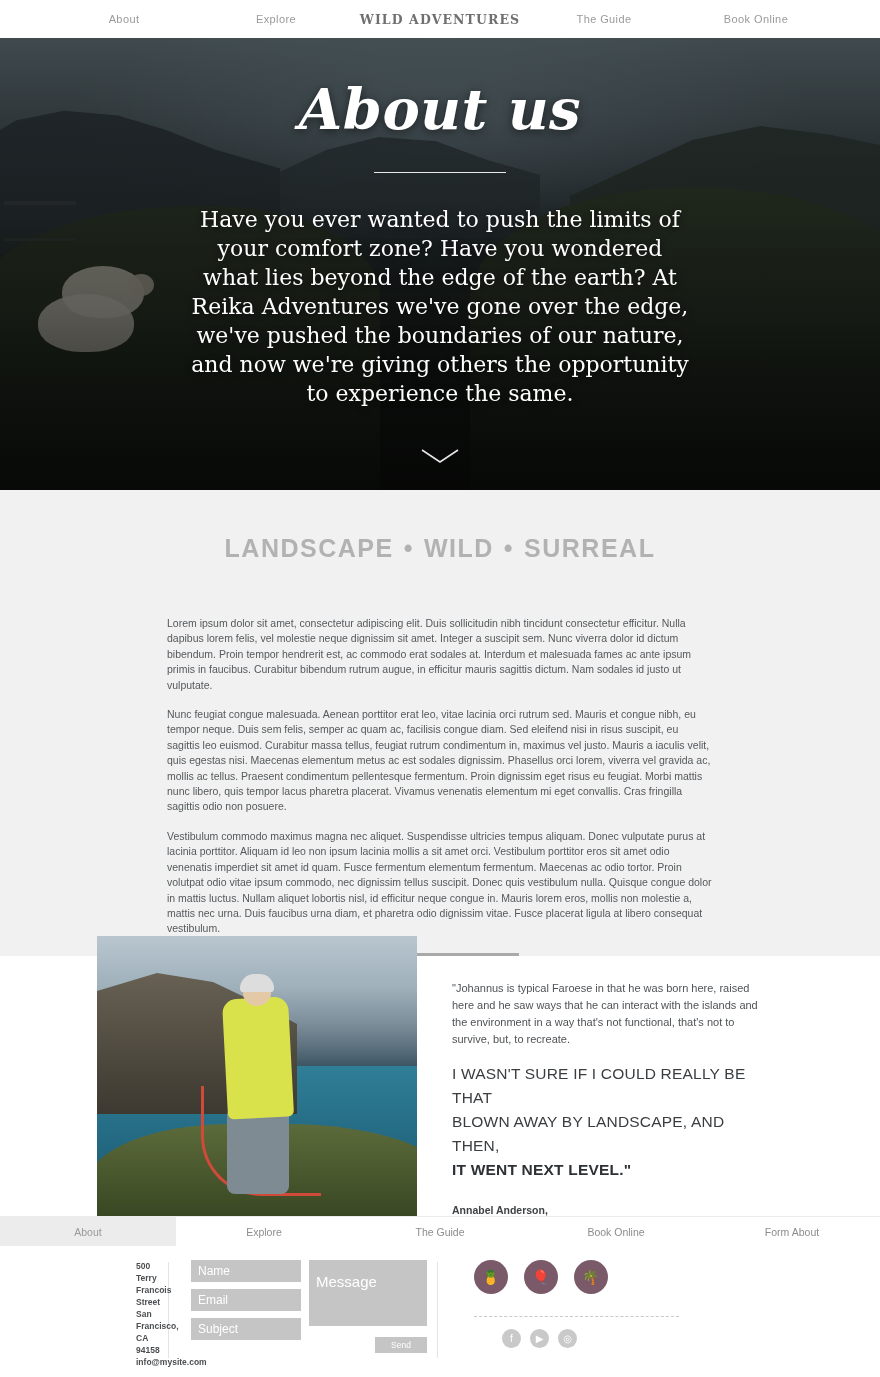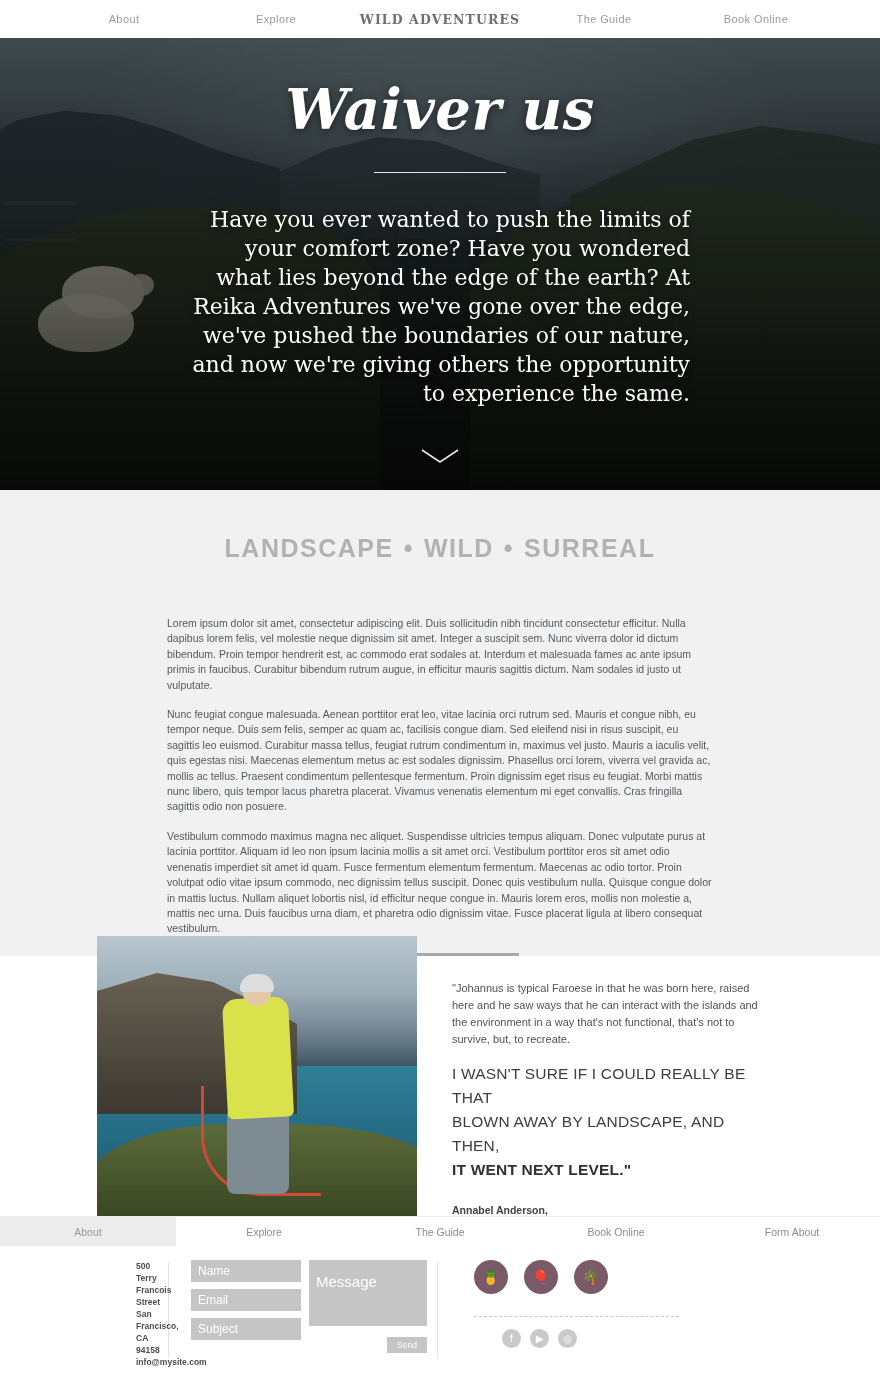--- a/index.html
+++ b/index.html
@@ -118,21 +118,20 @@
     width: 132px; height: 1px; background: #e9e9e9;
     margin: 30px auto 0;
   }
   .hero-sub {
     font-family: "DejaVu Serif", serif;
     font-size: 22px;
     line-height: 29px;
     width: 500px;
     margin: 32px auto 0;
     text-shadow: 0 1px 6px rgba(0,0,0,.6);
-    text-align: right;
   }
   .scroll-chevron {
     position: absolute;
     left: 50%; transform: translateX(-50%);
     bottom: 22px;
     z-index: 4;
     cursor: pointer;
   }
 
   
@@ -292,21 +291,21 @@
   .finput::placeholder { color: #ffffff; opacity: 1; }
   .fmessage {
     width: 118px; height: 66px;
     background: #c5c5c5; border: none; color: #fff; font-size: 15px;
     padding: 13px 7px; resize: none;
     font-family: Liberation Sans, sans-serif;
   }
   .fmessage::placeholder { color: #ffffff; opacity: 1; }
   .send-btn {
     margin-top: 7px;
-    width: 40px; height: 16px;
+    width: 52px; height: 16px;
     background: #c5c5c5; color: #fff; border: none;
     font-size: 8.5px; cursor: pointer;
     align-self: flex-end;
     font-family: "Liberation Sans", sans-serif;
   }
   .col-social { width: 240px; padding-left: 36px; }
   .badges { display: flex; gap: 16px; }
   .badge {
     width: 34px; height: 34px; border-radius: 50%;
     background: #7a5a68;
@@ -343,21 +342,21 @@
     <div class="cliff-right"></div>
     <div class="grass-left"></div>
     <div class="grass-right"></div>
     <div class="bench"></div>
     <div class="sheep sheep-a"></div>
     <div class="sheep sheep-b"></div>
     <div class="sheep-head-a"></div>
     <div class="hero-darken"></div>
 
     <div class="hero-content">
-      <div class="hero-title">Waiver us</div>
+      <div class="hero-title">About us</div>
       <div class="hero-rule"></div>
       <div class="hero-sub">Have you ever wanted to push the limits of your comfort zone? Have you wondered what lies beyond the edge of the earth? At Reika Adventures we've gone over the edge, we've pushed the boundaries of our nature, and now we're giving others the opportunity to experience the same.</div>
     </div>
 
     <div class="scroll-chevron">
       <svg width="40" height="16" viewBox="0 0 40 16">
         <polyline points="2,2 20,14 38,2" fill="none" stroke="#e6e6e6" stroke-width="1.6"></polyline>
       </svg>
     </div>
   </div>

